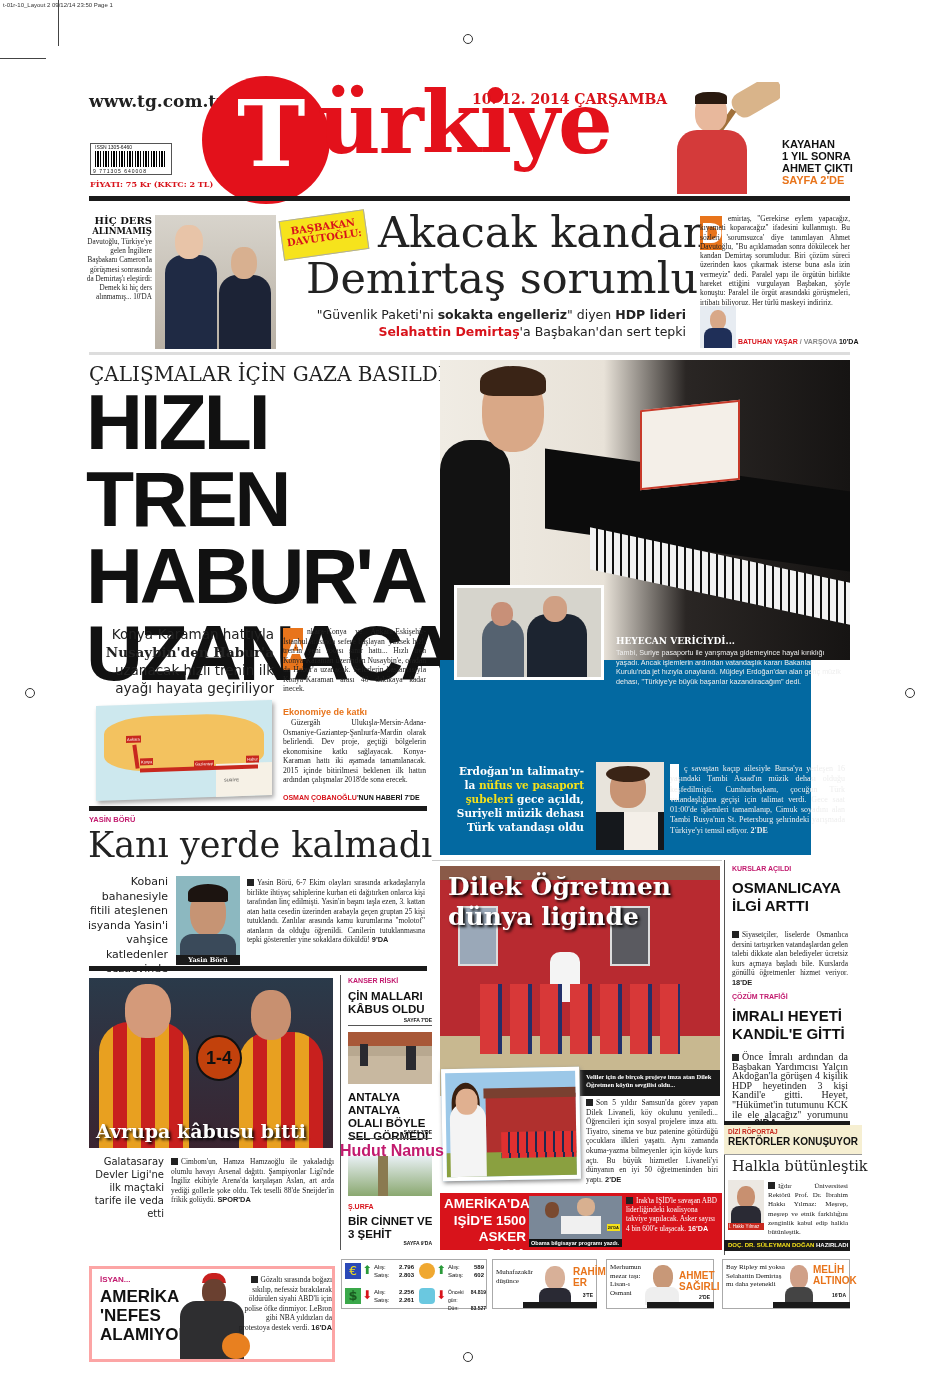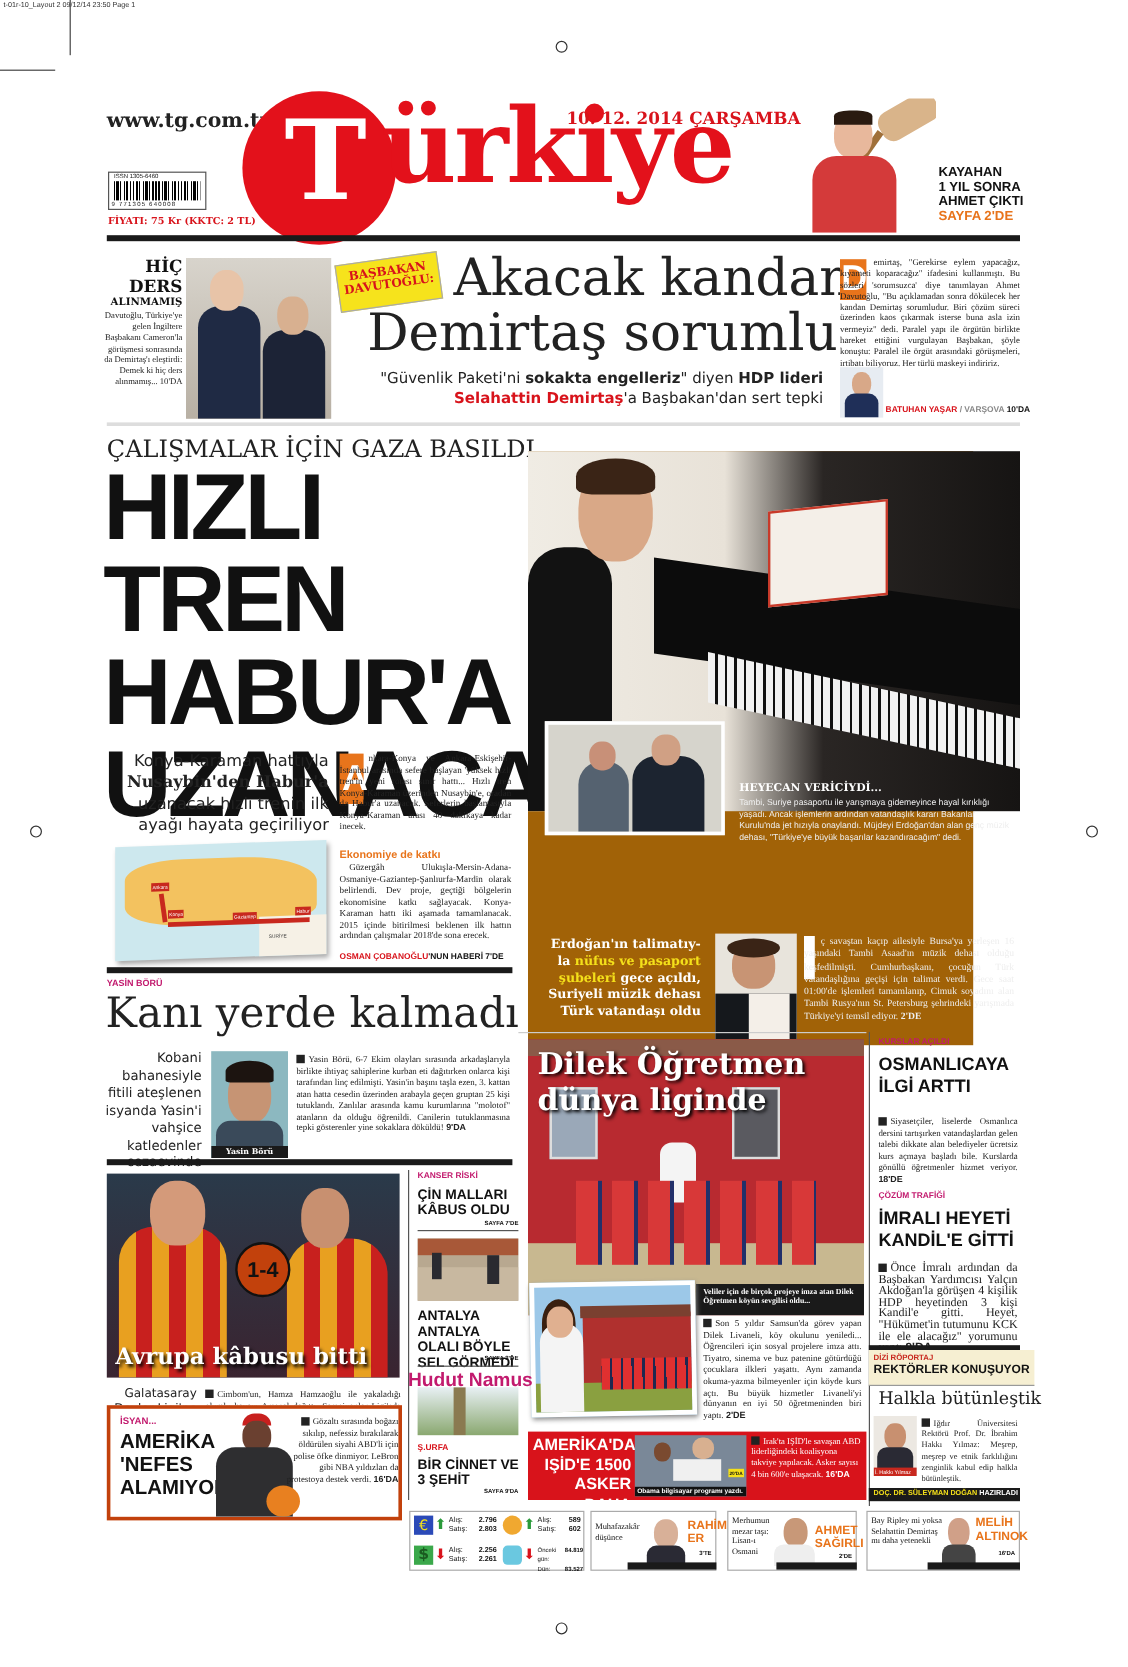--- a/index.html
+++ b/index.html
@@ -50,21 +50,21 @@
 </div>
 <div class="abs cond" style="left:782px;top:138px;font-size:11px;line-height:12px;color:#111">
   <div>KAYAHAN</div>
   <div>1 YIL SONRA</div>
   <div>AHMET ÇIKTI</div>
   <div class="orange">SAYFA 2'DE</div>
 </div>
 <div class="abs black-bar" style="left:89px;top:196px;width:761px;height:5px"></div>
 
 <div class="abs" style="left:86px;top:215px;width:66px;text-align:right">
-  <div class="serif" style="font-size:14px;font-weight:bold">HİÇ DERS</div>
+  <div class="serif" style="font-size:10px;font-weight:bold">HİÇ DERS</div>
   <div class="serif" style="font-size:8.5px;font-weight:bold">ALINMAMIŞ</div>
   <div class="body-txt" style="text-align:right;font-size:7.2px;line-height:9.2px;margin-top:2px">Davutoğlu, Türkiye'ye gelen İngiltere Başbakanı Cameron'la görüşmesi sonrasında da Demirtaş'ı eleştirdi: Demek ki hiç ders alınmamış... 10'DA</div>
 </div>
 <div class="abs photo" style="left:155px;top:215px;width:121px;height:134px;background:linear-gradient(#d8d4cc,#b8b0a4)">
   <div class="abs" style="left:10px;top:40px;width:52px;height:94px;background:#1f2a44;border-radius:18px 18px 0 0"></div>
   <div class="abs" style="left:20px;top:10px;width:28px;height:34px;background:#e8c4a8;border-radius:45%"></div>
   <div class="abs" style="left:64px;top:60px;width:52px;height:74px;background:#1c2336;border-radius:18px 18px 0 0"></div>
   <div class="abs" style="left:76px;top:32px;width:26px;height:32px;background:#d8b090;border-radius:45%"></div>
 </div>
 <div class="abs" style="left:281px;top:215px;width:86px;height:40px;background:#f6e31c;transform:rotate(-8deg);border:1px solid #aaa">
@@ -112,21 +112,21 @@
   <div class="abs" style="left:38px;top:40px;width:4px;height:24px;background:#c8281e;transform:rotate(-8deg)"></div>
   <div class="abs" style="left:44px;top:64px;width:118px;height:4px;background:#c8281e"></div>
   <div class="abs sans" style="left:30px;top:31px;font-size:4px;background:#c8281e;color:#fff;padding:1px">Ankara</div>
   <div class="abs sans" style="left:44px;top:54px;font-size:4px;background:#c8281e;color:#fff;padding:1px">Konya</div>
   <div class="abs sans" style="left:98px;top:58px;font-size:4px;background:#c8281e;color:#fff;padding:1px">Gaziantep</div>
   <div class="abs sans" style="left:150px;top:55px;font-size:4px;background:#c8281e;color:#fff;padding:1px">Habur</div>
   <div class="abs sans" style="left:128px;top:76px;font-size:4px;color:#333">SURİYE</div>
 </div>
 <div class="abs black-bar" style="left:89px;top:806px;width:338px;height:5px"></div>
 
-<div class="abs" style="left:440px;top:376px;width:371px;height:495px;background:#a16207">
+<div class="abs" style="left:440px;top:360px;width:371px;height:495px;background:#0369a1">
   <div class="abs photo" style="left:0;top:0;width:410px;height:300px;background:linear-gradient(90deg,#f0ece4 0%,#e8e2d8 40%,#2a2624 60%,#161413 100%)">
     <div class="abs" style="left:0;top:80px;width:70px;height:220px;background:#121212;border-radius:30px 30px 0 0"></div>
     <div class="abs" style="left:42px;top:12px;width:62px;height:80px;background:#d9a887;border-radius:45%"></div>
     <div class="abs" style="left:40px;top:6px;width:66px;height:30px;background:#3a2416;border-radius:50% 50% 20% 20%"></div>
     <div class="abs" style="left:105px;top:110px;width:305px;height:80px;background:#0c0c0c;transform:skewY(8deg)"></div>
     <div class="abs" style="left:150px;top:195px;width:260px;height:42px;background:repeating-linear-gradient(90deg,#f2f2f2 0 6px,#111 6px 8px);transform:skewY(12deg)"></div>
     <div class="abs" style="left:200px;top:45px;width:100px;height:80px;background:#f4efe8;border:2px solid #c83a2a;transform:skewY(-6deg)"></div>
   </div>
   <div class="abs photo" style="left:14px;top:225px;width:150px;height:95px;border:3px solid #fff;background:#d6d4cc">
     <div class="abs" style="left:25px;top:30px;width:42px;height:70px;background:#556270;border-radius:20px 20px 0 0"></div>
@@ -251,21 +251,21 @@
 <div class="abs sans" style="left:348px;top:1129px;width:84px;text-align:right;font-size:5px;font-weight:bold">SAYFA 3'DE</div>
 <div class="abs" style="left:348px;top:1138px;width:84px;height:1px;background:#555"></div>
 <div class="abs cond" style="left:340px;top:1142px;font-size:16px;color:#c21a6e">Hudut Namus</div>
 <div class="abs photo" style="left:348px;top:1156px;width:84px;height:40px;background:linear-gradient(#e8f0f4,#8aa870)">
   <div class="abs" style="left:30px;top:0;width:10px;height:40px;background:#8a7a50"></div>
 </div>
 <div class="abs sans red" style="left:348px;top:1203px;font-size:7px;font-weight:bold">Ş.URFA</div>
 <div class="abs cond" style="left:348px;top:1215px;width:86px;font-size:11.5px;line-height:13px">BİR CİNNET VE 3 ŞEHİT</div>
 <div class="abs sans" style="left:348px;top:1240px;width:84px;text-align:right;font-size:5px;font-weight:bold">SAYFA 9'DA</div>
 
-<div class="abs" style="left:89px;top:1171px;width:246px;height:96px;border:3px solid #c2410c;background:#fff">
+<div class="abs" style="left:89px;top:1266px;width:246px;height:96px;border:3px solid #fca5a5;background:#fff">
   <div class="abs sans pink" style="left:8px;top:6px;font-size:8px;font-weight:bold">İSYAN...</div>
   <div class="abs cond" style="left:8px;top:18px;font-size:17px;line-height:19px;width:100px">
     <div>AMERİKA</div>
       <div>'NEFES</div>
       <div>ALAMIYOR'</div>
   </div>
   <div class="abs photo" style="left:82px;top:0;width:80px;height:90px">
     <div class="abs" style="left:28px;top:4px;width:24px;height:10px;background:#c8201e;border-radius:10px 10px 0 0"></div>
     <div class="abs" style="left:28px;top:10px;width:24px;height:26px;background:#6a4030;border-radius:45%"></div>
     <div class="abs" style="left:6px;top:32px;width:64px;height:58px;background:#2e2e30;border-radius:16px 16px 0 0"></div>

